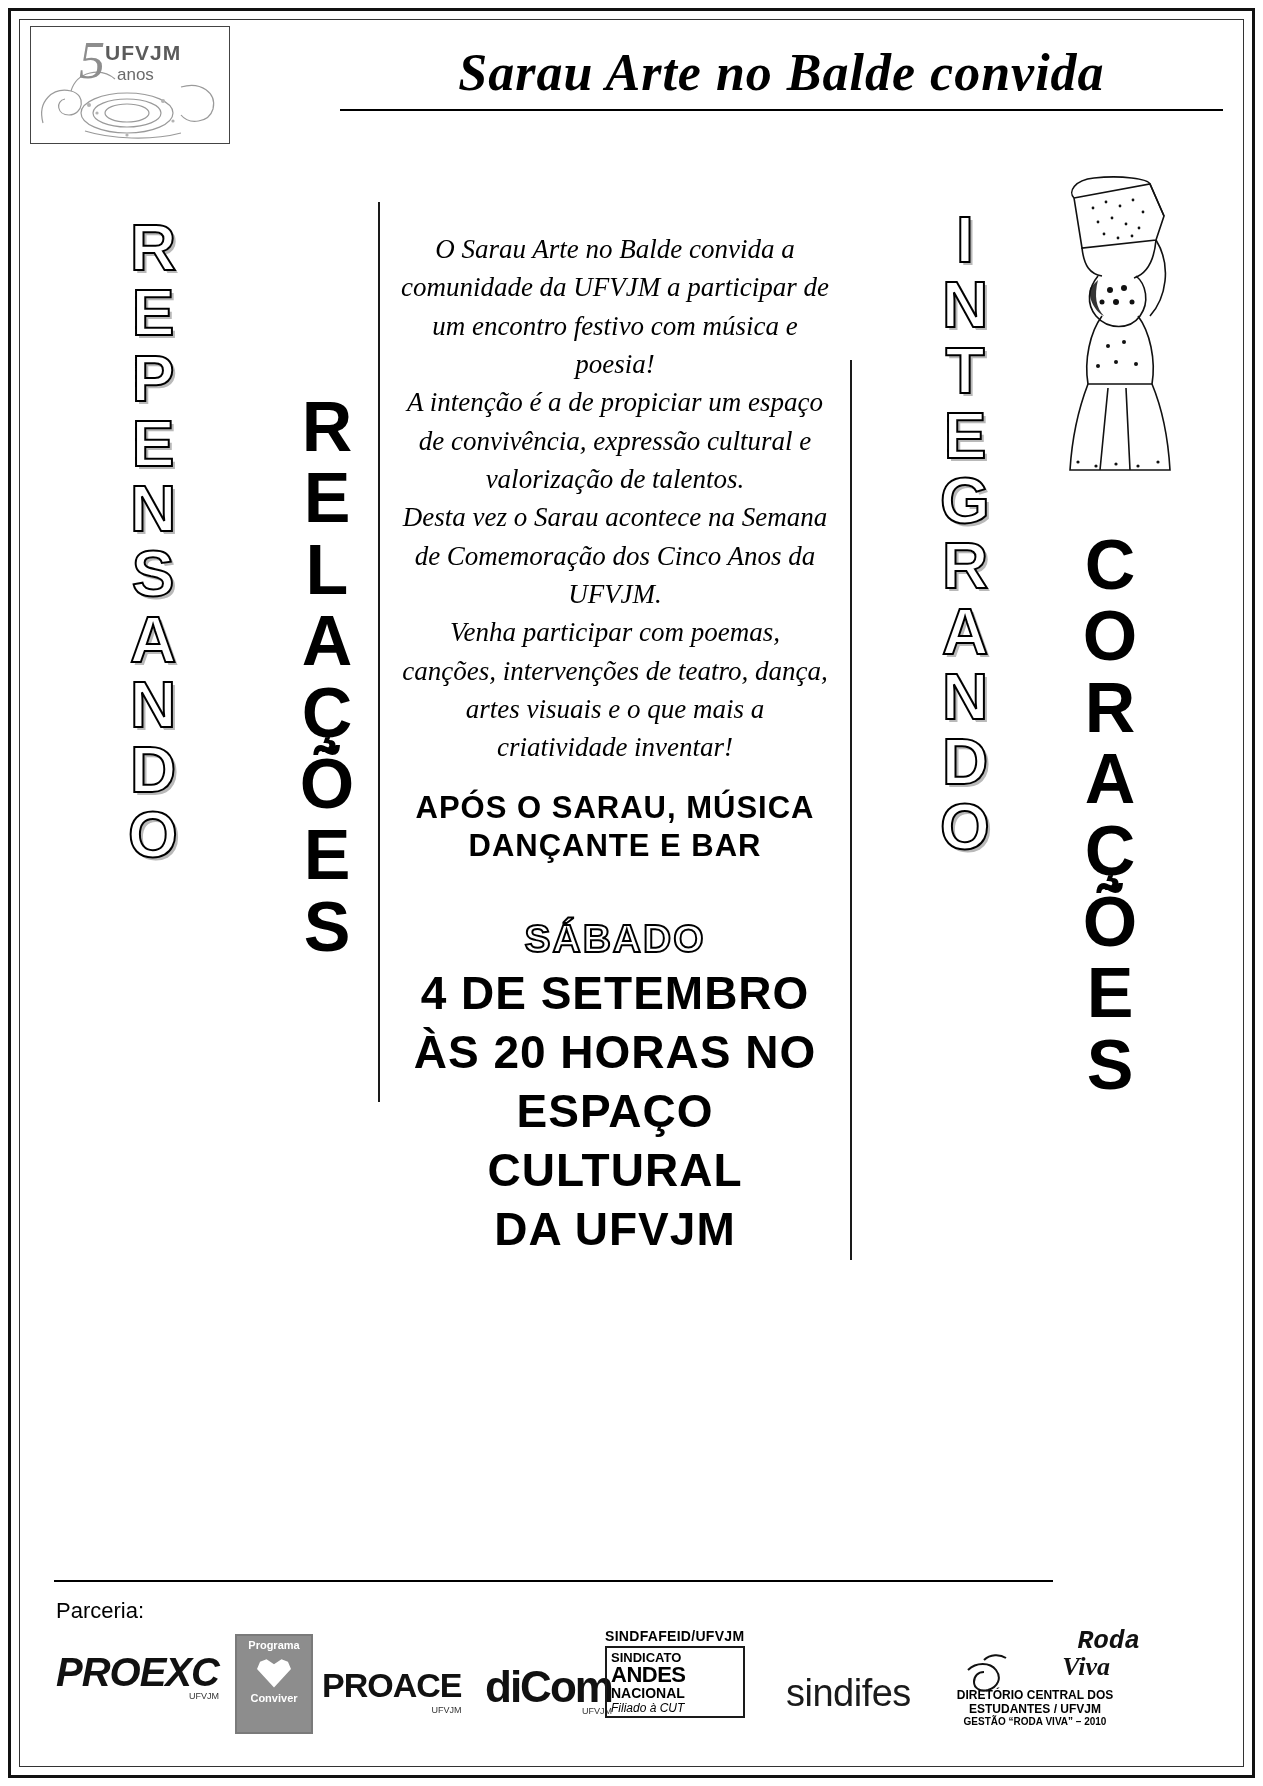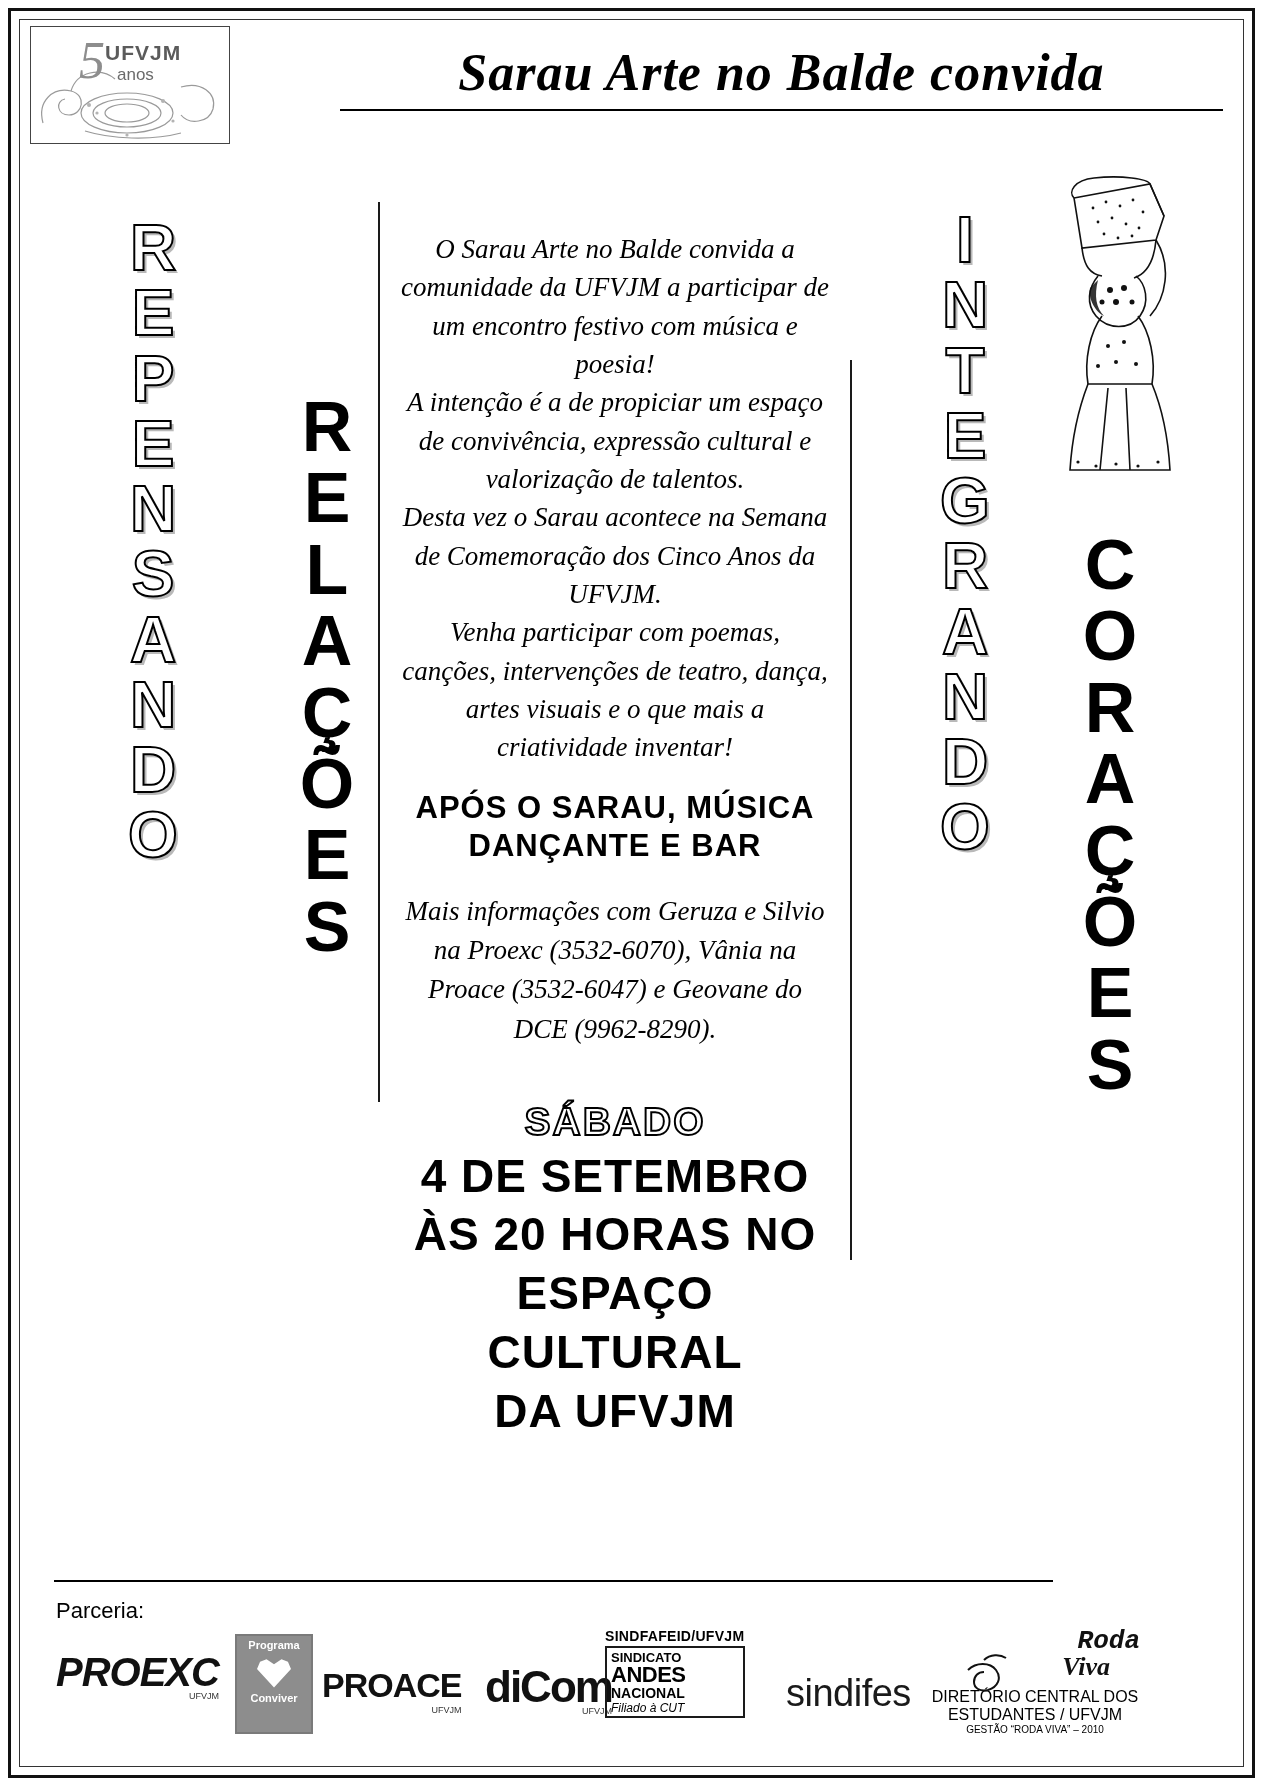--- a/index.html
+++ b/index.html
@@ -310,22 +310,22 @@
   .rodaviva .r1 {
     font-family: Liberation Mono, monospace;
     font-style: italic; font-weight: bold; font-size: 26px;
     color: #111; text-align: right; margin-left: 18px;
   }
   .rodaviva .r2 {
     font-family: "Liberation Serif", serif;
     font-style: italic; font-weight: bold; font-size: 26px;
     color: #111; text-align: right; margin-right: 30px; margin-top: -4px;
   }
-  .rodaviva .c1 { font-size: 16px; font-weight: normal; margin-top: 6px; }
-  .rodaviva .c2 { font-size: 10px; font-weight: normal; }
+  .rodaviva .c1 { font-size: 12px; font-weight: bold; margin-top: 6px; }
+  .rodaviva .c2 { font-size: 10px; font-weight: bold; }
   .spiral { position: absolute; left: 24px; top: 26px; }
 </style>
 </head>
 <body>
 
 <div class="poster">
   <div class="poster-inner">
 
     <div class="header">
 
@@ -460,21 +460,20 @@
     <div class="center">
       <div class="body-text">
         <p>O Sarau Arte no Balde convida a comunidade da UFVJM a participar de um encontro festivo com música e poesia!</p>
         <p>A intenção é a de propiciar um espaço de convivência, expressão cultural e valorização de talentos.</p>
         <p>Desta vez o Sarau acontece na Semana de Comemoração dos Cinco Anos da UFVJM.</p>
         <p>Venha participar com poemas, canções, intervenções de teatro, dança, artes visuais e o que mais a criatividade inventar!</p>
       </div>
 
       <div class="blk">APÓS O SARAU, MÚSICA DANÇANTE E BAR</div>
 
-      <div class="contact">Mais informações com Geruza e Silvio na Proexc (3532-6070), Vânia na Proace (3532-6047) e Geovane do DCE (9962-8290).</div>
 
       <div class="when">
         <div class="l1 outline-word">SÁBADO</div>
         <div class="l2">4 DE SETEMBRO</div>
         <div class="l3">ÀS 20 HORAS NO</div>
         <div class="l4">ESPAÇO CULTURAL</div>
         <div class="l5">DA UFVJM</div>
       </div>
     </div>
 

